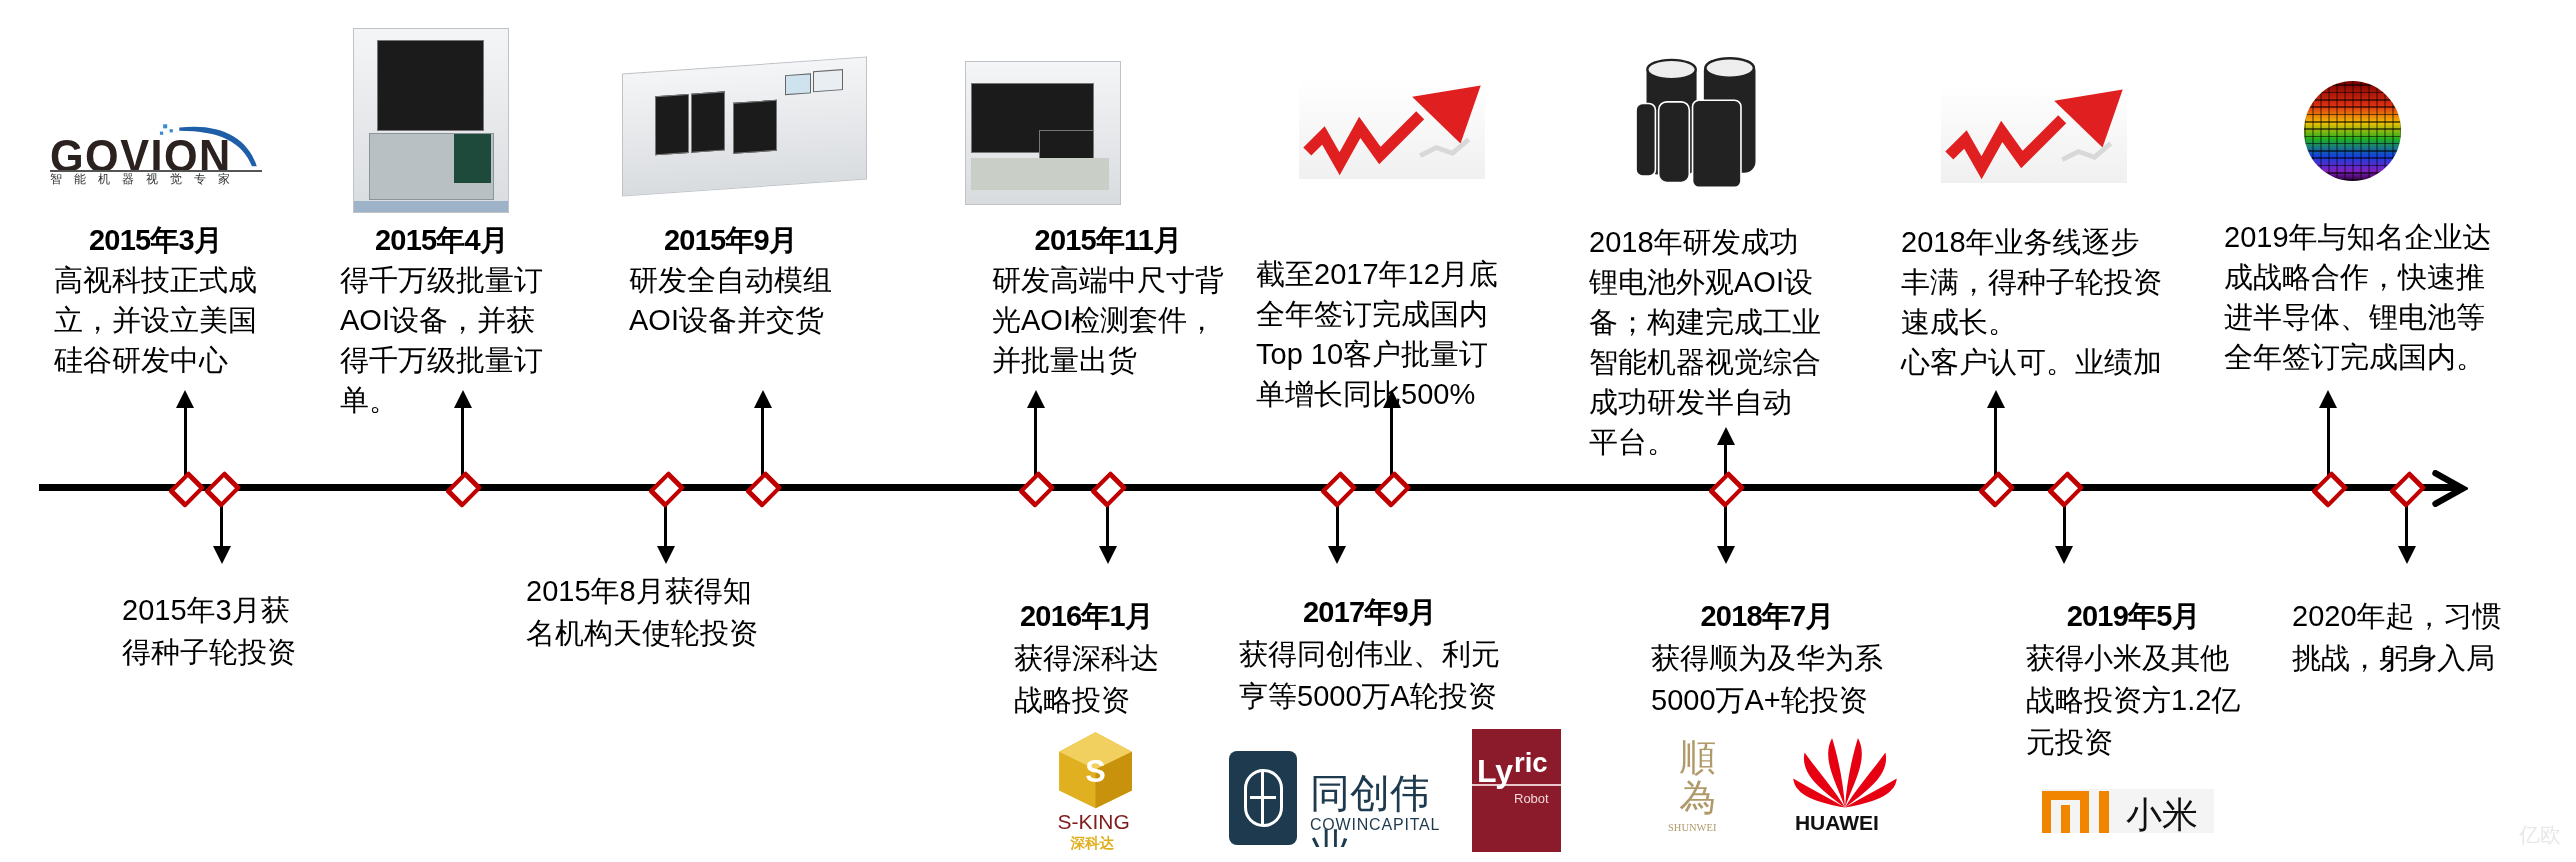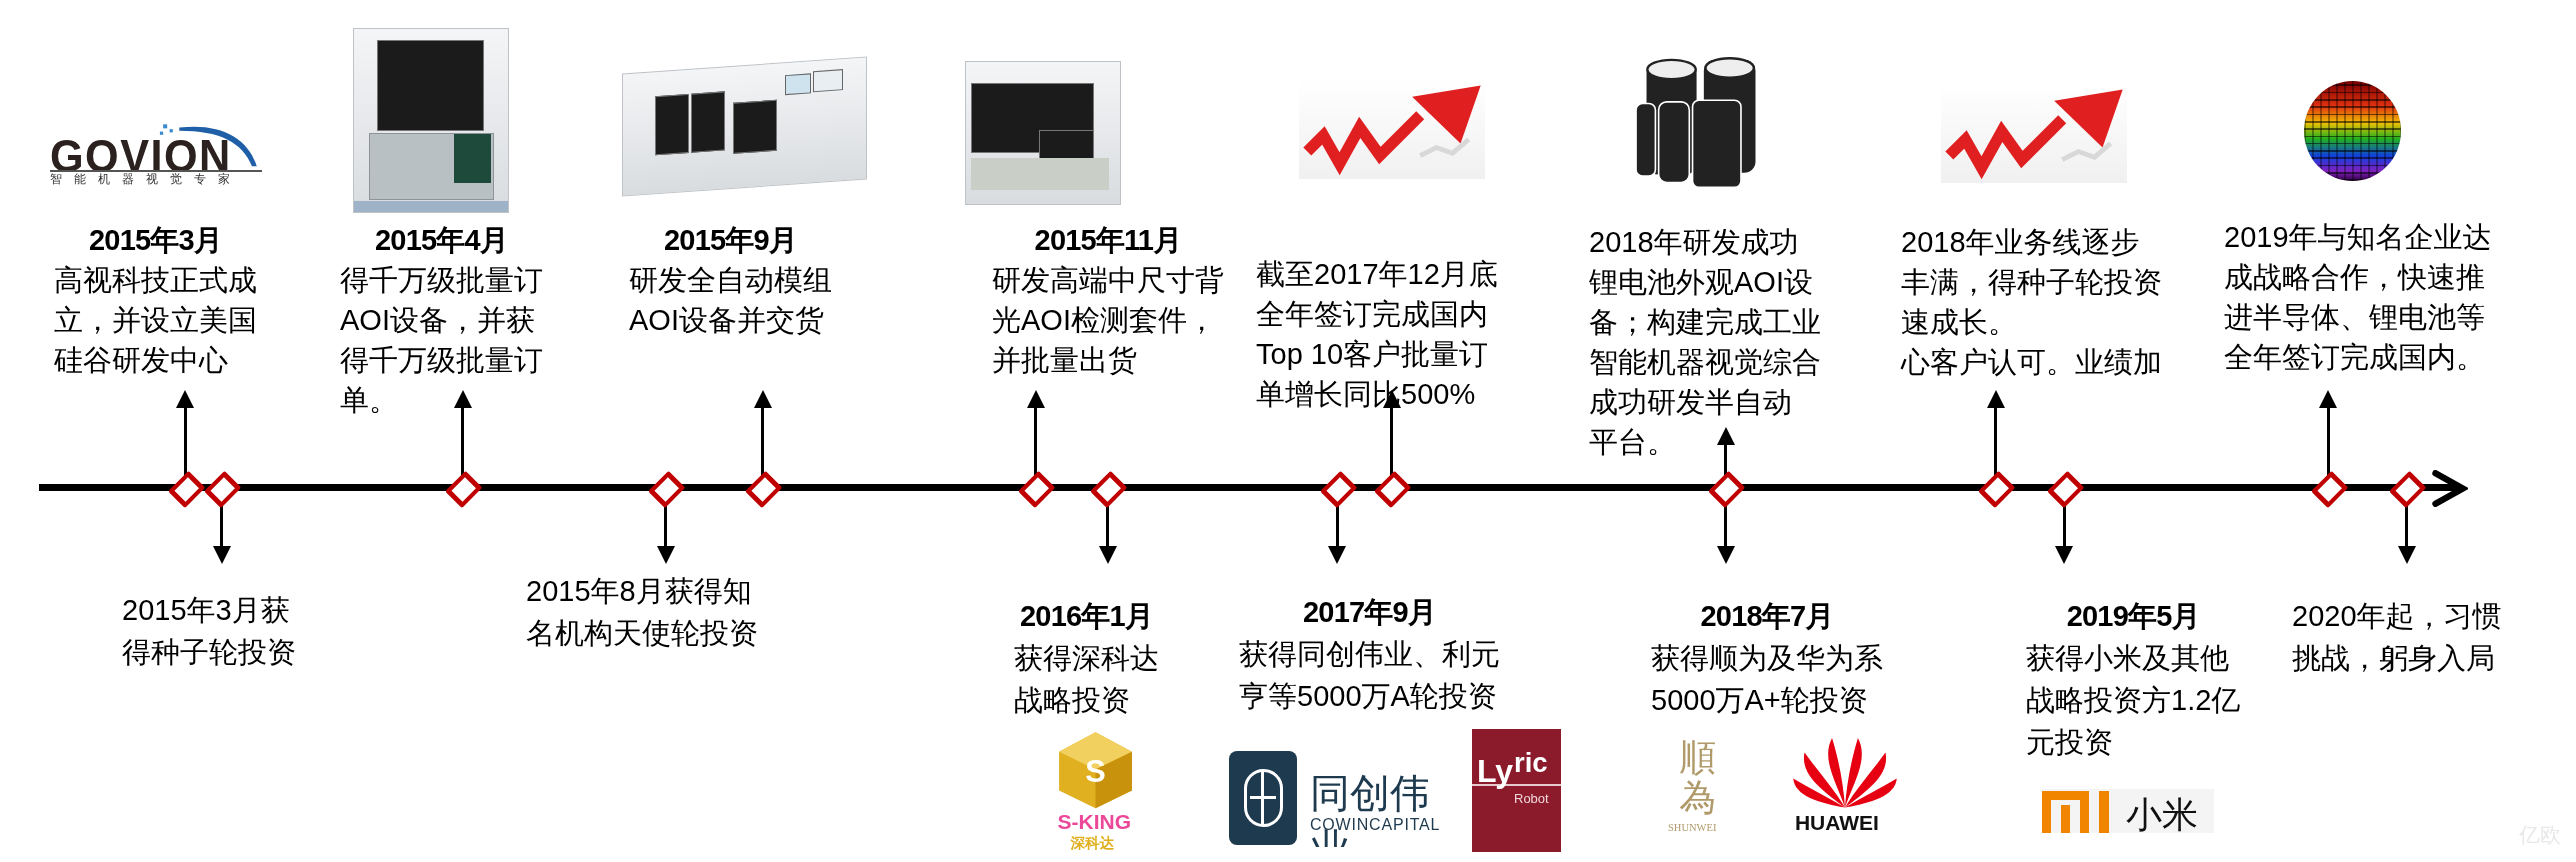--- a/index.html
+++ b/index.html
@@ -275,21 +275,21 @@
   <span class="line">挑战，躬身入局</span>
 </div>
 
 <div class="img" style="left:1051px;top:729px;width:89px;height:130px;">
   <svg width="89" height="81" viewBox="0 0 110 100">
     <polygon points="55,4 100,28 100,76 55,98 10,76 10,28" fill="#e0b020"></polygon>
     <polygon points="55,4 100,28 55,50 10,28" fill="#f2d060"></polygon>
     <polygon points="55,50 100,28 100,76 55,98" fill="#c8920c"></polygon>
     <text x="55" y="66" text-anchor="middle" font-size="38" font-weight="bold" fill="#fff" font-family="Liberation Sans, sans-serif">S</text>
   </svg>
-  <div class="logo-text" style="left:6.5px;top:81px;font-size:21px;font-weight:bold;color:#ec4899;">S-KING</div>
+  <div class="logo-text" style="left:6.5px;top:81px;font-size:21px;font-weight:normal;color:#7f1d1d;">S-KING</div>
   <div class="logo-text" style="left:19.4px;top:105px;font-size:14.6px;font-weight:bold;color:#e0b020;">深科达</div>
 </div>
 
 <div class="img" style="left:1229px;top:751px;width:240px;height:96px;">
   <div class="abs" style="left:0;top:0;width:68px;height:94px;background:#1e3a4f;border-radius:8px;">
     <div class="abs" style="left:14.6px;top:18px;width:39px;height:58px;border:3.2px solid #fff;border-radius:19.4px;box-sizing:border-box;"></div>
     <div class="abs" style="left:32px;top:21px;width:3.2px;height:52px;background:#fff;"></div>
     <div class="abs" style="left:21px;top:45px;width:26px;height:3.2px;background:#fff;"></div>
   </div>
   <div class="logo-text" style="left:81px;top:14.6px;font-size:40px;color:#1e3a4f;">同创伟业</div>

